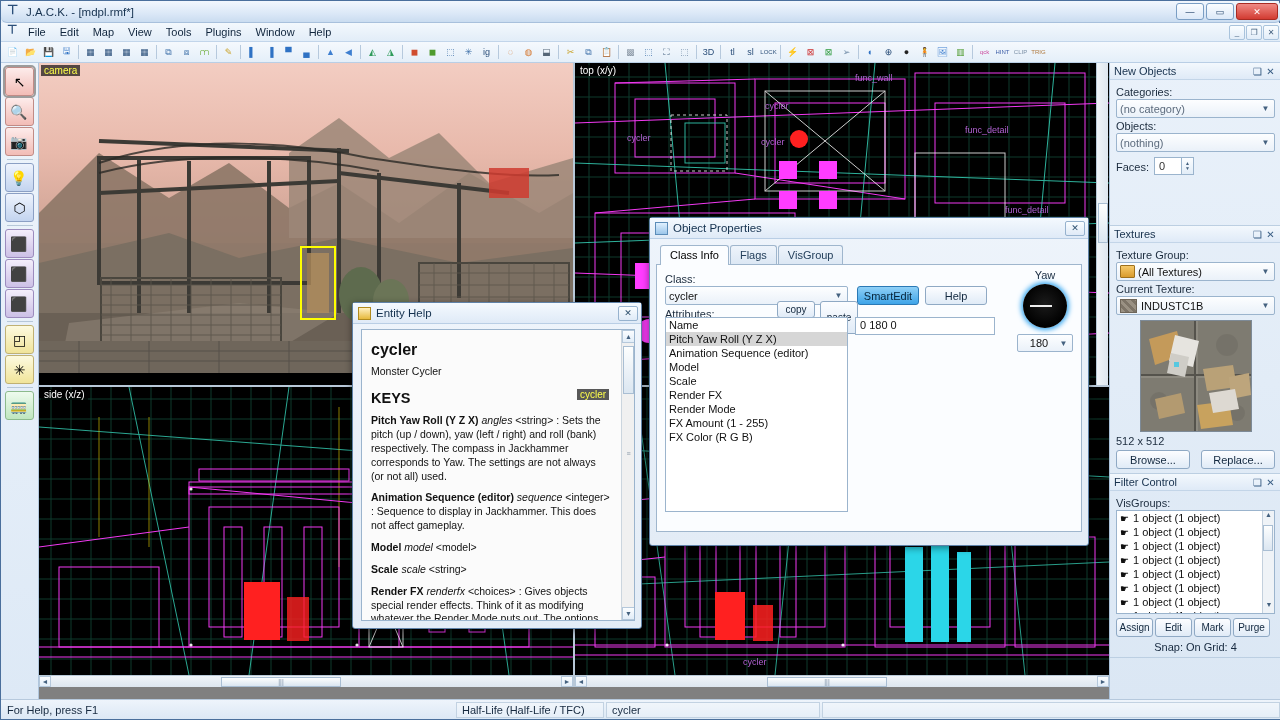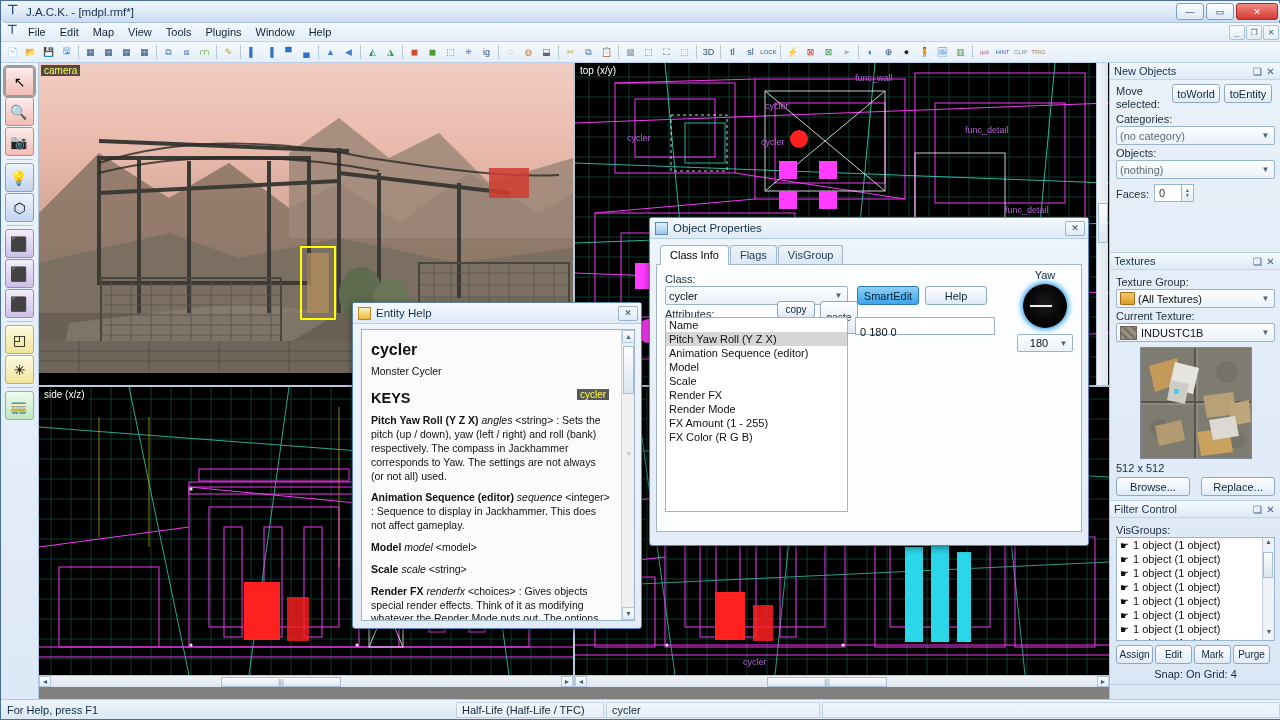--- a/index.html
+++ b/index.html
@@ -155,21 +155,21 @@
      padding:3px 9px 3px; font-size:11px; background:linear-gradient(#eef4fb,#dbe7f4);
      color:#24405c; }
   .tab.active { background:#fbfdff; color:#000; position:relative; z-index:2; padding-bottom:4px;}
   .tabpane { border:1px solid #9fb6cd; background:#fbfdff; height:268px; padding:7px 8px; position:relative;}
 
   .attrlist { position:absolute; left:8px; top:52px; width:183px; height:195px;
      border:1px solid #9bb4cd; background:#fff; overflow:hidden; font-size:11px; }
   .attrrow { padding:1px 3px; color:#111; }
   .attrrow.sel { background:#d6d6d6; }
   .valbox { position:absolute; left:198px; top:52px; width:140px; height:18px;
-     border:1px solid #9bb4cd; background:#fff; font-size:11px; padding:8px 4px; color:#111; }
+     border:1px solid #9bb4cd; background:#fff; font-size:11px; padding:1px 4px; color:#111; }
   .yawwrap { position:absolute; left:352px; top:4px; width:72px; text-align:center; }
   .yawdial { width:44px; height:44px; border-radius:50%; margin:3px auto 0;
      background:radial-gradient(circle at 50% 45%, #1b1b1b, #000 70%);
      box-shadow:0 0 5px 2px #39a8f0; position:relative; }
   .yawneedle { position:absolute; left:7px; top:21px; width:22px; height:2px; background:#ededed;}
   .yawcombo { width:56px; height:18px; margin:6px auto 0; }
 
   .helpbox { position:absolute; left:8px; top:26px; width:274px; height:292px;
      border:1px solid #9bb4cd; background:#fbfbfb; overflow:hidden; }
   .helpinner { padding:7px 9px 0 9px; width:258px; font-size:10.5px;
@@ -546,25 +546,20 @@
 
   <div class="rightcol">
 
     <div class="panel">
       <div class="panel-hd">
         <span class="ttl">New Objects</span>
         <span class="hd-btn">❏</span>
         <span class="hd-btn">✕</span>
       </div>
       <div class="panel-body">
-        <div style="display:flex; align-items:flex-start; gap:4px;">
-          <div class="lbl" style="width:52px;line-height:1.15;margin-top:1px;">Move selected:</div>
-          <div class="btn" style="width:48px;">toWorld</div>
-          <div class="btn" style="width:48px;">toEntity</div>
-        </div>
         <div class="lbl">Categories:</div>
         <div class="combo">
           <span class="cval">(no category)</span>
           <span class="carrow">▼</span>
         </div>
         <div class="lbl">Objects:</div>
         <div class="combo">
           <span class="cval">(nothing)</span>
           <span class="carrow">▼</span>
         </div>

